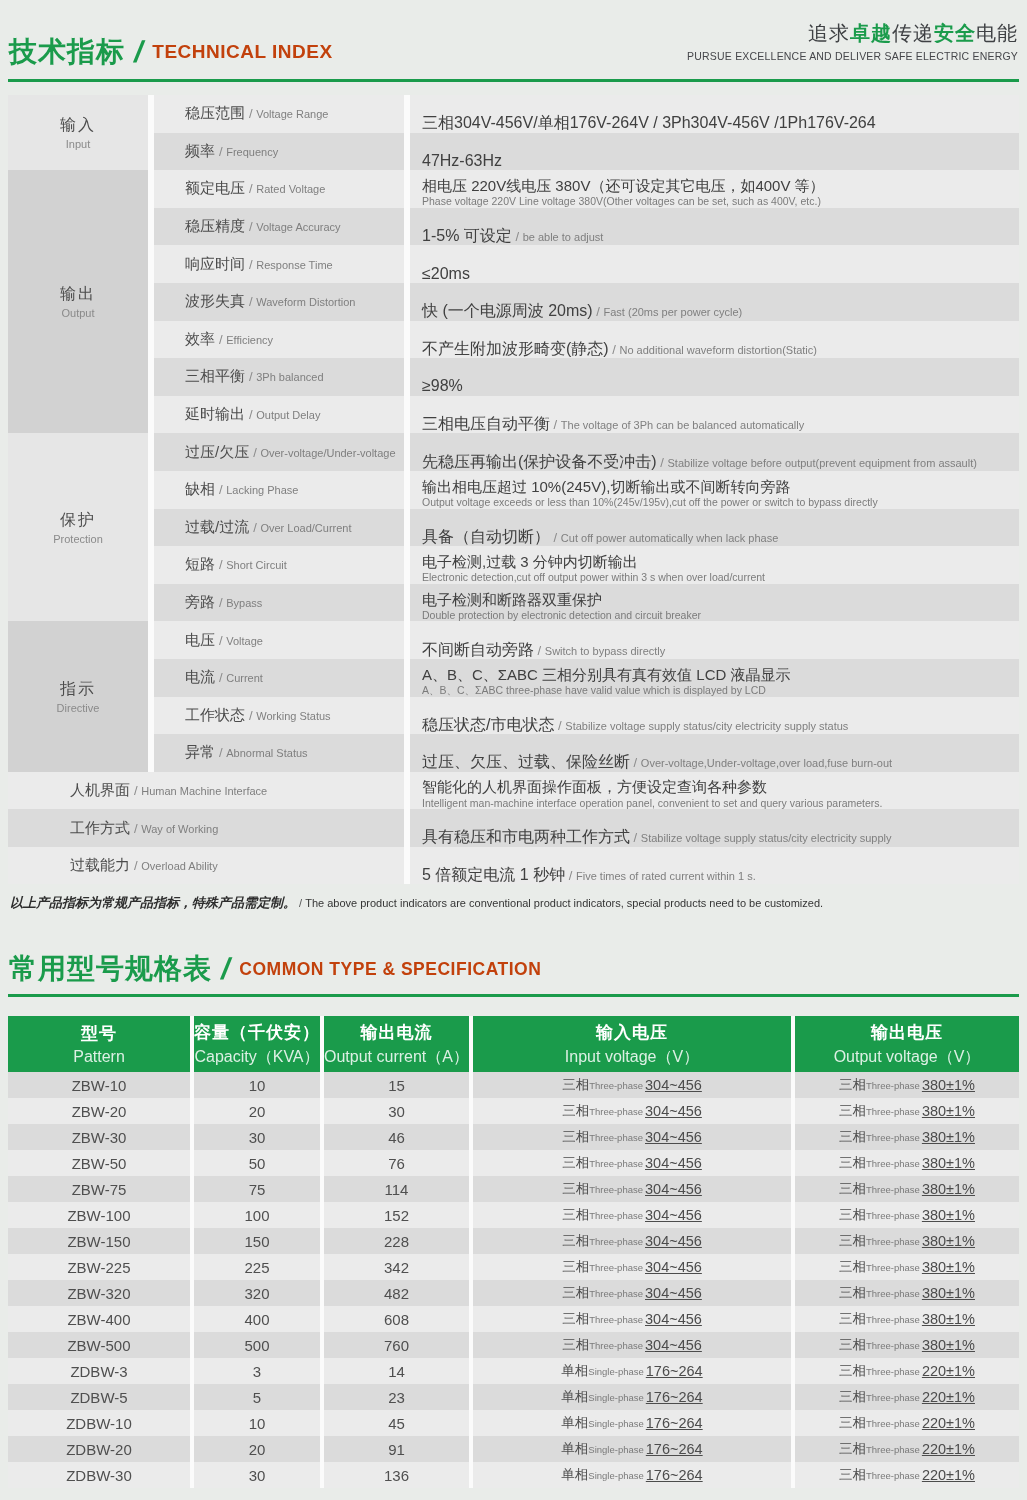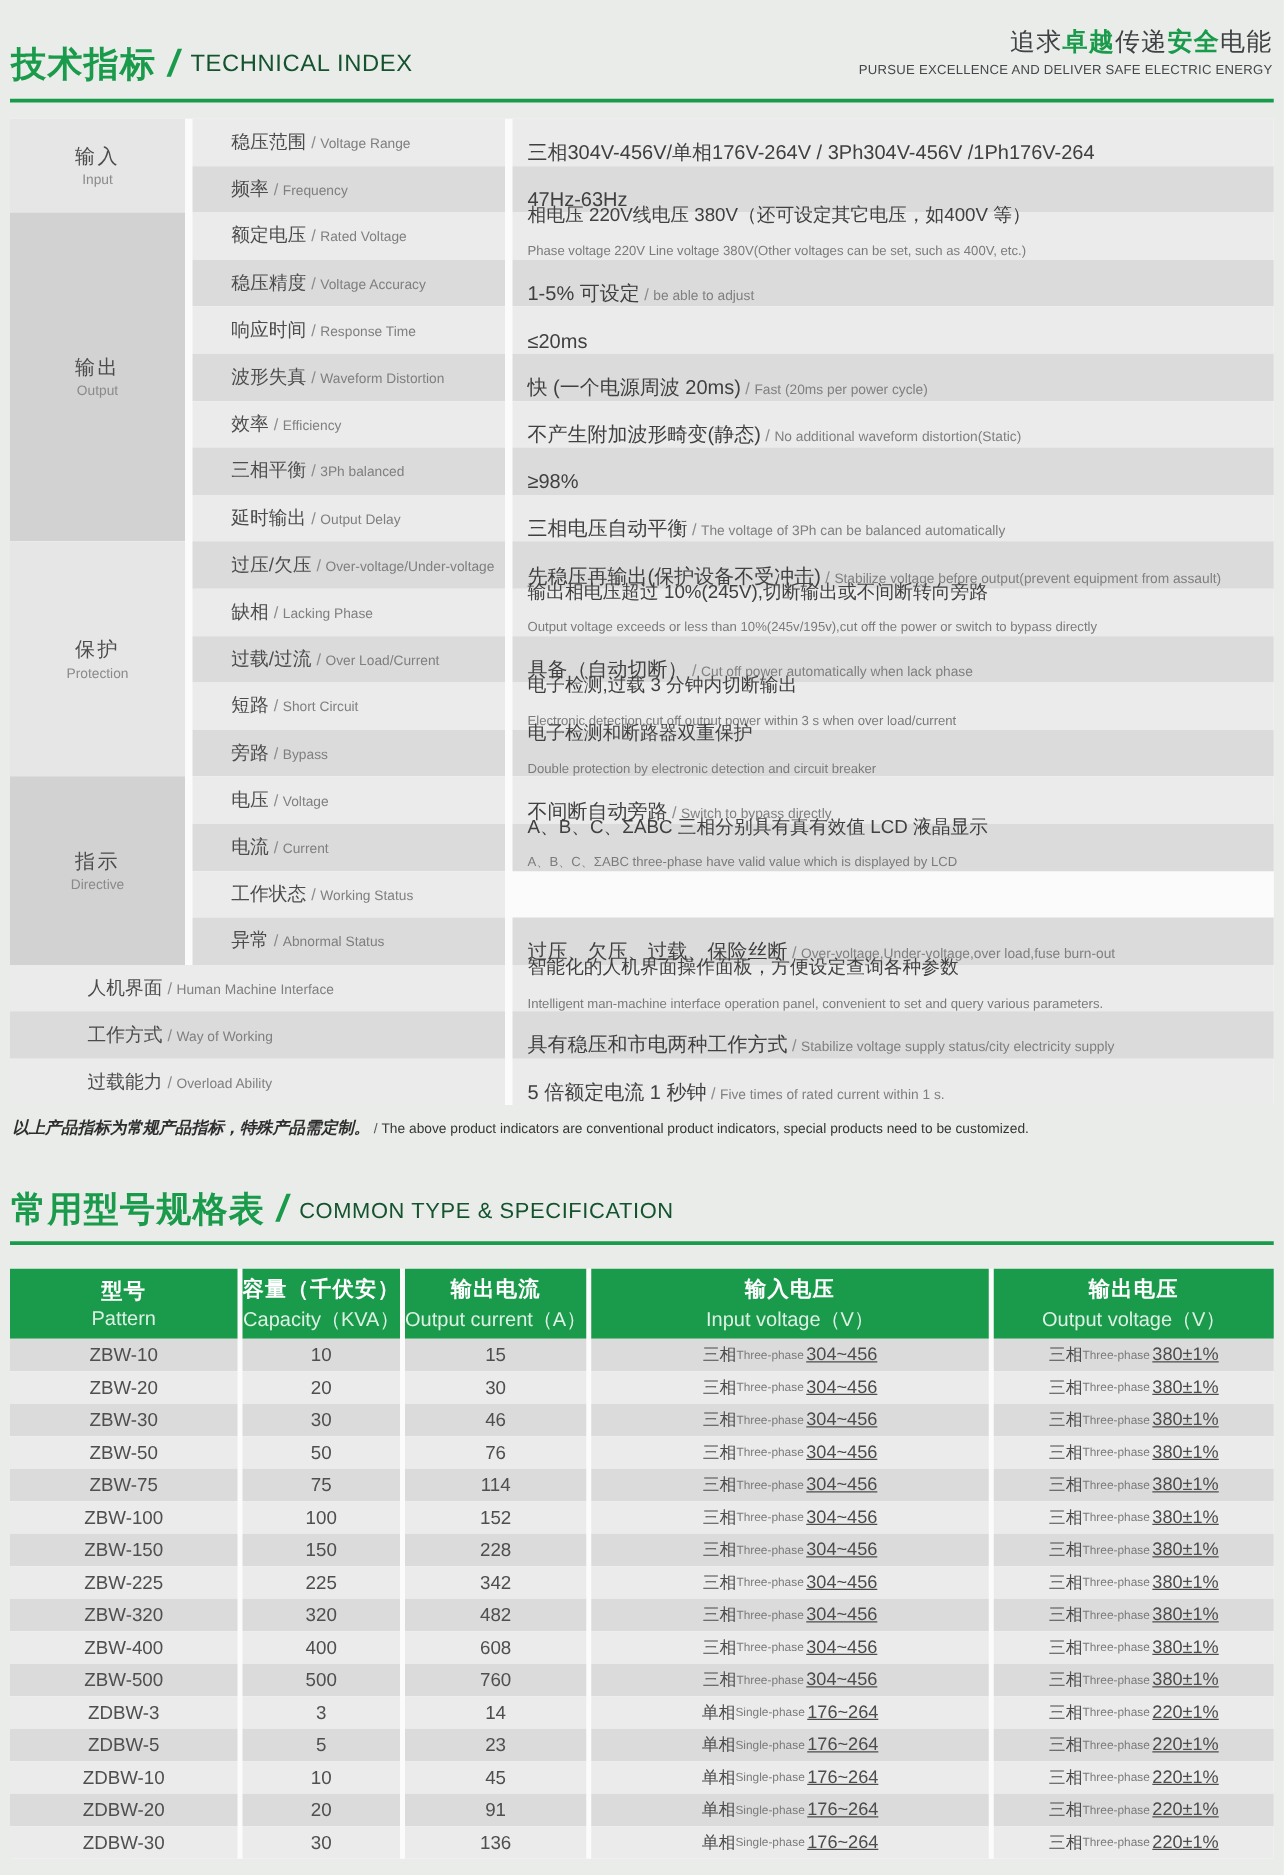--- a/index.html
+++ b/index.html
@@ -13,21 +13,21 @@
   }
   
   .hdr{position:relative;height:79px;}
   .slogan{position:absolute;top:20px;right:9px;text-align:right;}
   .slogan-cn{font-size:20px;color:#3f4144;letter-spacing:1px;}
   .slogan-cn .g{color:#1a9b4b;font-weight:bold;}
   .slogan-en{font-size:10.5px;color:#45464a;margin-top:3px;letter-spacing:.2px;}
   .sec-title{position:absolute;left:9px;bottom:8px;display:flex;align-items:center;}
   .sec-title .tcn{font-size:28px;font-weight:bold;color:#1a9b4b;letter-spacing:1px;}
   .sec-title .tsl{font-size:30px;color:#1a9b4b;font-weight:bold;margin:0 9px 0 10px;transform:skewX(-12deg);}
-  .sec-title .ten{font-size:19px;color:#14532d;letter-spacing:.5px;}
+  .sec-title .ten{font-size:19px;color:#c2410c;letter-spacing:.5px;font-weight:bold;}
   .hr-green{height:3px;background:#1a9b4b;margin:0 8px;}
   
   .t1{
     display:grid;
     grid-template-columns:140px 250px 1fr;
     grid-template-rows:repeat(21,37.6px);
     column-gap:6px;
     background:#fbfbfb;
     margin:13px 8px 0 8px;
   }
@@ -42,21 +42,21 @@
   .lbl{padding-left:31px;}
   .lbl.merged{padding-left:62px;}
   .lcn{font-size:15px;color:#4c4c4c;}
   .len{font-size:11px;color:#7f7f7f;margin-left:4px;}
   .len::before{content:"/ ";color:#8b8b8b;font-size:13px;}
   .val{padding-left:12px;padding-right:8px;justify-content:flex-end;}
   .main{font-size:16px;color:#404040;line-height:1.15;white-space:nowrap;}
   .dbl .main{font-size:15px;}
   .ie{font-size:11px;color:#7f7f7f;white-space:nowrap;}
   .ie::before{content:" / ";color:#8b8b8b;font-size:13px;}
-  .sub{font-size:10.5px;color:#7b7b7b;margin-top:15px;line-height:1.1;white-space:nowrap;}
+  .sub{font-size:10.5px;color:#7b7b7b;margin-top:2px;line-height:1.1;white-space:nowrap;}
   
   .note{margin:9px 8px 0 10px;white-space:nowrap;}
   .note .ncn{font-family:"Liberation Serif",serif;font-style:italic;font-weight:bold;font-size:13px;color:#2e2e2e;}
   .note .nen{font-size:11px;color:#353535;}
   .note .nen::before{content:" / ";color:#555;}
   
   .hdr2{position:relative;height:62px;margin-top:20px;}
   .hdr2 .sec-title{bottom:6px;}
   .hdr2 .ten{font-size:17.5px;}
   .t2{
@@ -223,20 +223,23 @@
       <div><span class="lcn">电流</span><span class="len">Current</span></div>
     </div>
   <div class="c val dk dbl" style="grid-area:16/3">
       <div class="main"><span>A、B、C、ΣABC 三相分别具有真有效值 LCD 液晶显示</span></div>
       <div class="sub">A、B、C、ΣABC three-phase have valid value which is displayed by LCD</div>
     </div>
 
   <div class="c lbl lt" style="grid-area:17/2">
       <div><span class="lcn">工作状态</span><span class="len">Working Status</span></div>
     </div>
+  <div class="c val lt" style="grid-area:17/3">
+      <div class="main"><span>稳压状态/市电状态</span><span class="ie">Stabilize voltage supply status/city electricity supply status</span></div>
+    </div>
 
   <div class="c lbl dk" style="grid-area:18/2">
       <div><span class="lcn">异常</span><span class="len">Abnormal Status</span></div>
     </div>
   <div class="c val dk" style="grid-area:18/3">
       <div class="main"><span>过压、欠压、过载、保险丝断</span><span class="ie">Over-voltage,Under-voltage,over load,fuse burn-out</span></div>
     </div>
 
   <div class="c lbl merged lt" style="grid-area:19/1/20/3">
       <div><span class="lcn">人机界面</span><span class="len">Human Machine Interface</span></div>

